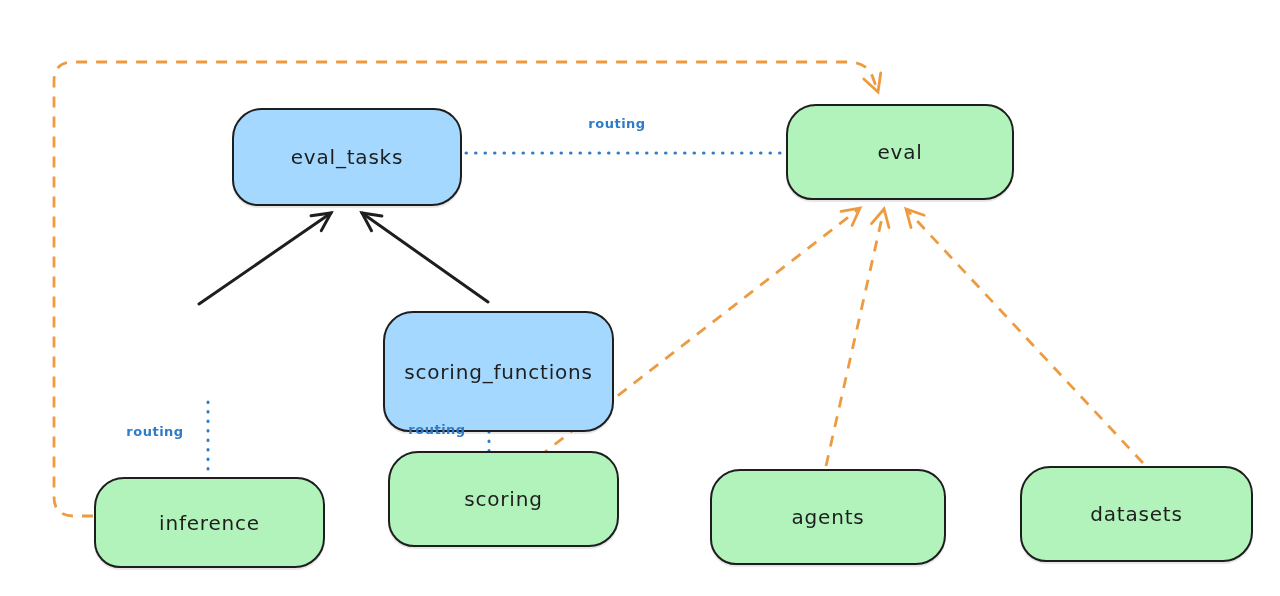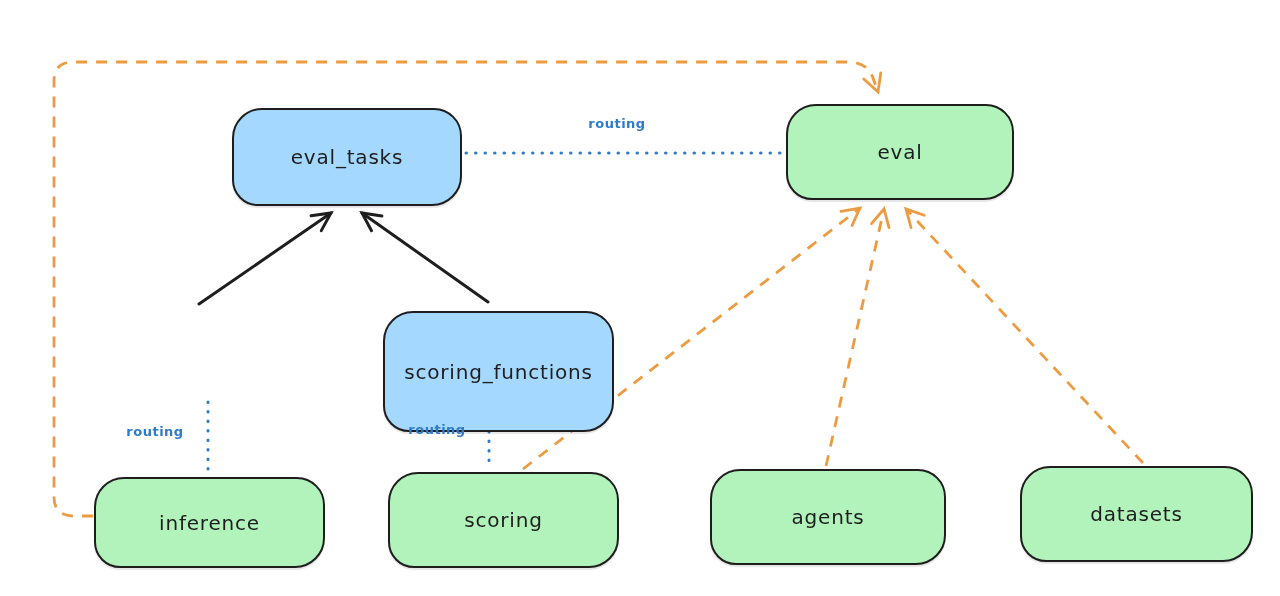--- a/index.html
+++ b/index.html
@@ -108,21 +108,21 @@
 
 
   <div class="node blue" style="left:383px; top:311px; width:231px; height:121px;">
     <span>scoring_functions</span>
   </div>
 
   <div class="node green" style="left:94px; top:477px; width:231px; height:91px;">
     <span>inference</span>
   </div>
 
-  <div class="node green" style="left:388px; top:472px; width:231px; height:96px;">
+  <div class="node green" style="left:388px; top:451px; width:231px; height:96px;">
     <span>scoring</span>
   </div>
 
   <div class="node green" style="left:710px; top:469px; width:236px; height:96px;align-items:center;">
     <span>agents</span>
   </div>
 
   <div class="node green" style="left:1020px; top:466px; width:233px; height:96px;">
     <span>datasets</span>
   </div>

